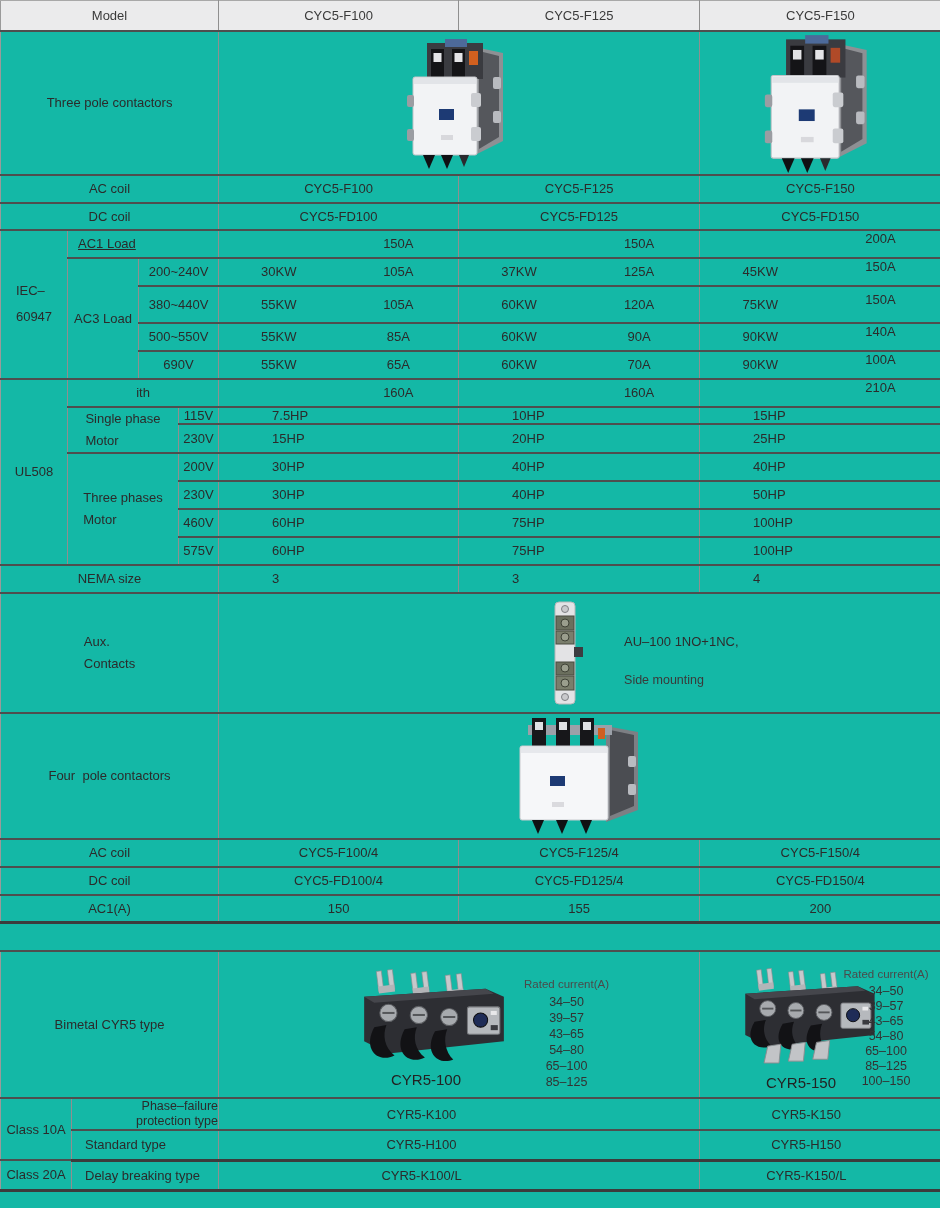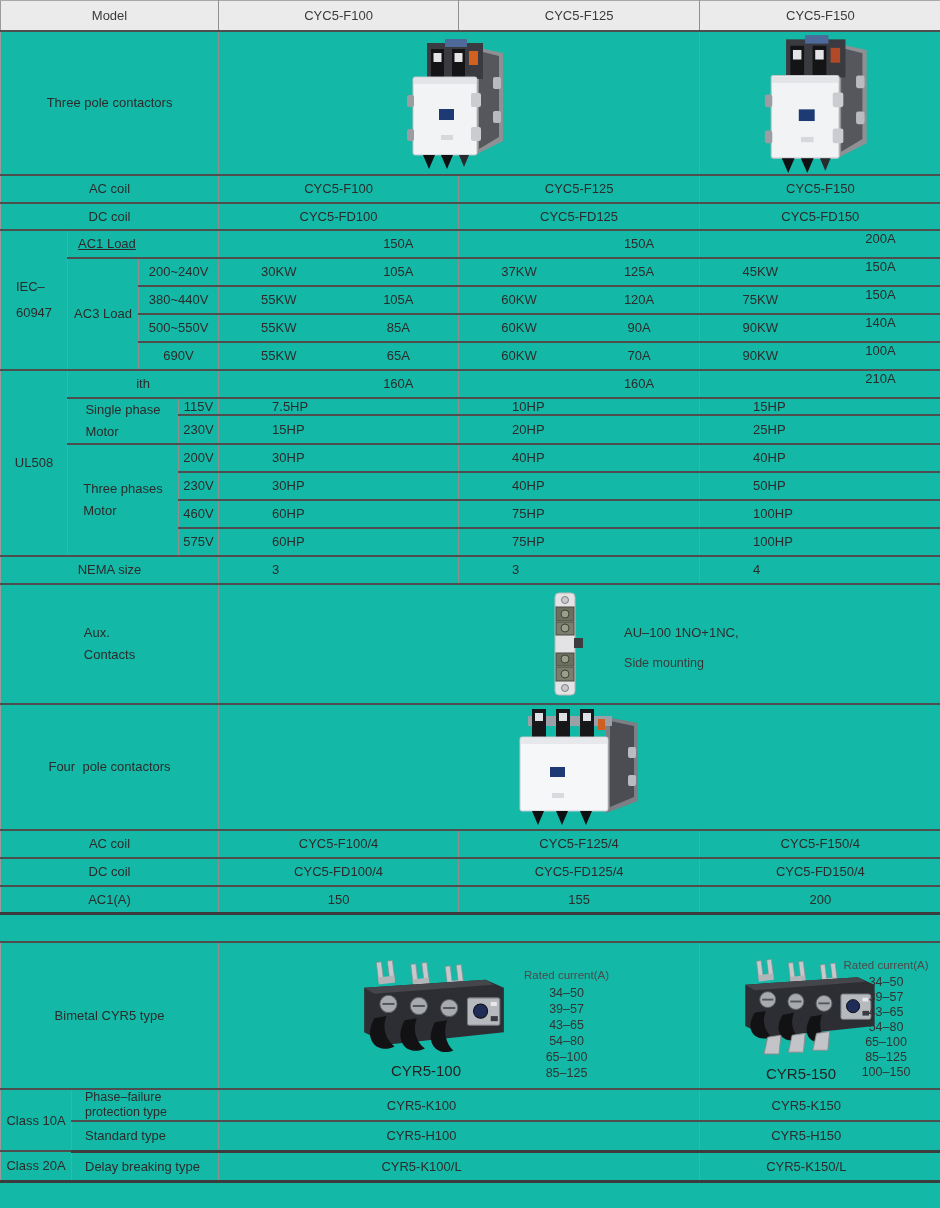--- a/index.html
+++ b/index.html
@@ -14,31 +14,31 @@
   .t2 tr.last td{border-bottom:3px solid #3c3c3c;}
   .t2 tr.sep td{border-bottom:3px solid #3c3c3c;}
   .t1 tr.bot td{border-bottom:3px solid #3c3c3c;}
   .vr{border-right:1px solid #8f8f8f;}
   .hdr{background:#ebebec;color:#3a3a3a;text-align:center;}
   .cc{text-align:center;}
   .lab-l{text-align:left;padding-left:10px;text-decoration:underline;}
   .hp{text-align:left;padding-left:53px;}
   .stack{display:inline-block;text-align:left;line-height:26px;}
   .stack2{display:inline-block;text-align:left;line-height:22px;}
-  .stack3{text-align:left;padding-left:13px;line-height:15px;font-size:12.5px;}
+  .stack3{text-align:right;padding-left:13px;line-height:15px;font-size:12.5px;}
   .lab13{text-align:left;padding-left:13px;}
   .fx{display:flex;width:100%;}
   .fx span{flex:1;text-align:center;}
   .up{position:relative;top:-5px;}
   .fill{position:relative;width:100%;}
   .aux-fill{height:118px;}
   .bim-fill{height:145px;}
   .abs{position:absolute;}
   .aux-line1{font-size:13px;color:#2d2d2d;}
-  .aux-line2{font-size:12.5px;color:#3a3a3a;margin-top:16px;}
+  .aux-line2{font-size:12.5px;color:#3a3a3a;margin-top:24px;}
   .cap{font-size:15px;color:#222;text-align:center;}
   .rated-title{font-size:11.5px;color:#4a4a4a;text-align:center;margin-bottom:4px;}
   .rated-item{font-size:12.5px;color:#333;text-align:center;line-height:16px;}
   .rated-item.tight{line-height:15px;}
   .shiftL{padding-right:75px;}
   .shiftR{padding-right:28px;}
   .prewrap{white-space:pre-wrap;}
   .gap{height:26px;}
   svg{display:block;}
 </style>
@@ -184,21 +184,21 @@
               <span>125A</span>
             </div>
           </td>
   <td colspan="2">
             <div class="fx">
               <span>45KW</span>
               <span class="up">150A</span>
             </div>
           </td>
 </tr>
-<tr style="height:28px">
+<tr style="height:37px">
   <td colspan="2" class="vr cc">380~440V</td>
   <td colspan="2" class="vr">
             <div class="fx">
               <span>55KW</span>
               <span>105A</span>
             </div>
           </td>
   <td colspan="2" class="vr">
             <div class="fx">
               <span>60KW</span>

